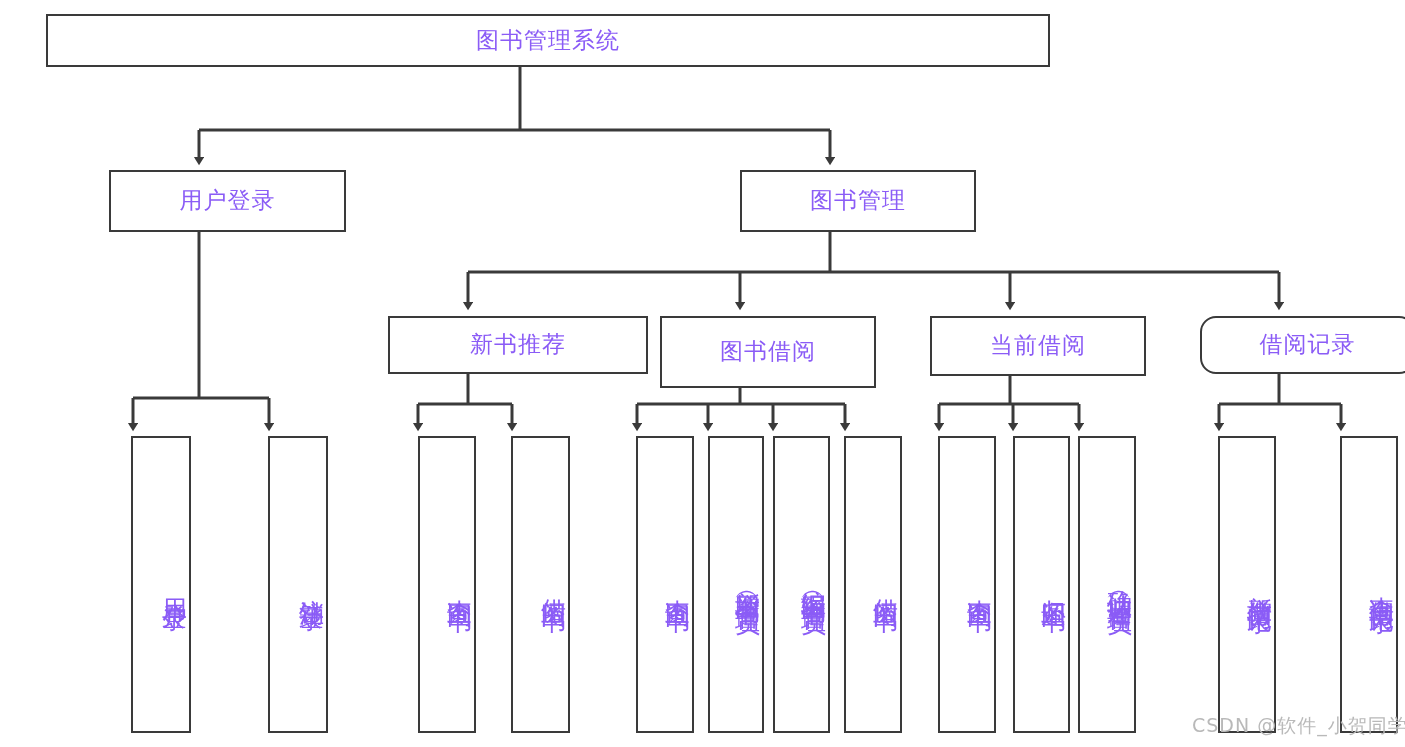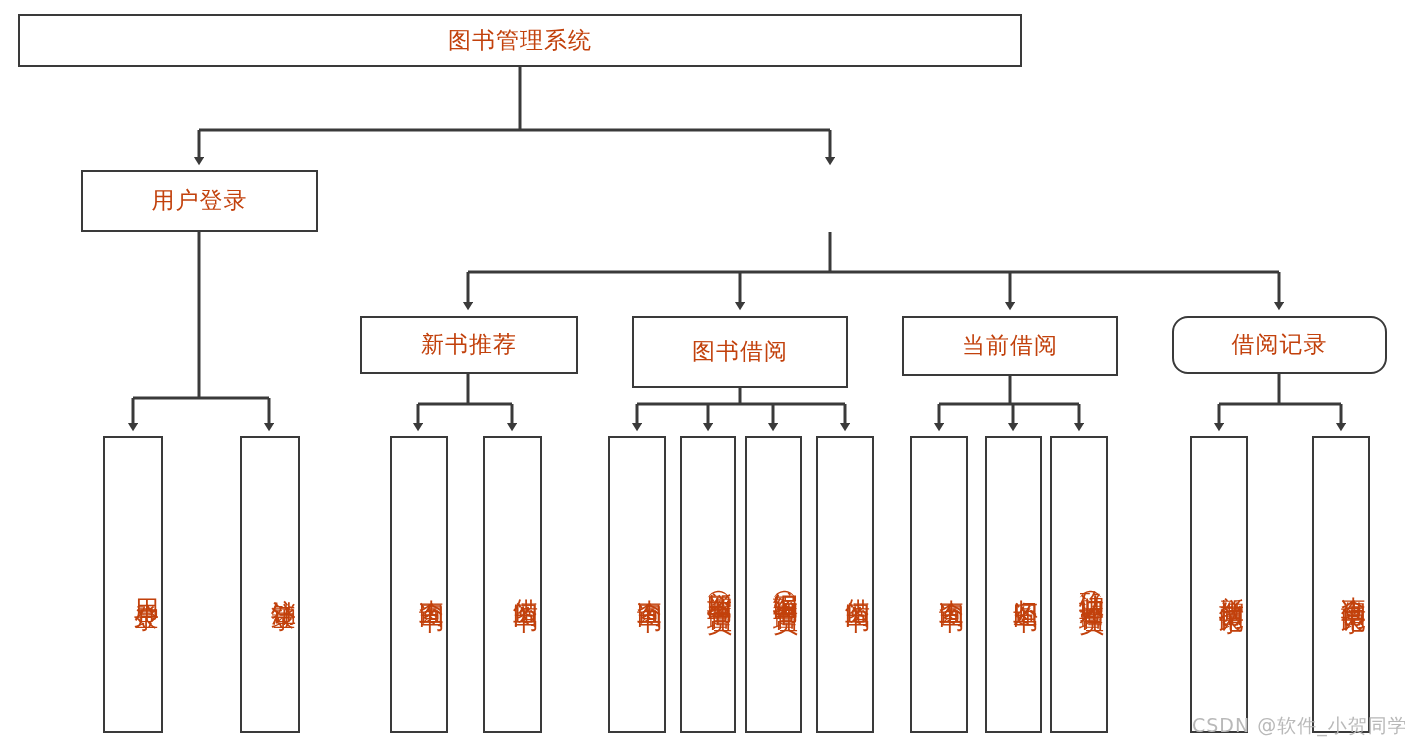--- a/index.html
+++ b/index.html
@@ -27,21 +27,22 @@
     pointer-events: none;
   }
   .node {
     position: absolute;
     box-sizing: border-box;
     border: 2.5px solid #3a3a3a;
     background: #ffffff;
     display: flex;
     align-items: center;
     justify-content: center;
-    color: #c2410c;
+    color: #8b5cf6;
+    margin-left: 28px;
   }
   .node.horiz {
     font-size: 23px;
     letter-spacing: 1px;
     line-height: 1.2;
   }
   .node.root {
     font-size: 23px;
   }
   .node.vert {
@@ -127,22 +128,25 @@
   </svg>
 
   <div class="node horiz root" style="left:18px; top:14px; width:1004px; height:53px;">
     <span>图书管理系统</span>
   </div>
 
   <div class="node horiz" style="left:81px; top:170px; width:237px; height:62px;">
     <span>用户登录</span>
   </div>
 
-
-  <div class="node horiz" style="left:360px; top:316px; width:218px; height:58px;">
+  <div class="node horiz" style="left:712px; top:170px; width:236px; height:62px;">
+    <span>图书管理</span>
+  </div>
+
+  <div class="node horiz" style="left:360px; top:316px; width:260px; height:58px;">
     <span>新书推荐</span>
   </div>
 
   <div class="node horiz" style="left:632px; top:316px; width:216px; height:72px;">
     <span>图书借阅</span>
   </div>
 
   <div class="node horiz" style="left:902px; top:316px; width:216px; height:60px;">
     <span>当前借阅</span>
   </div>

